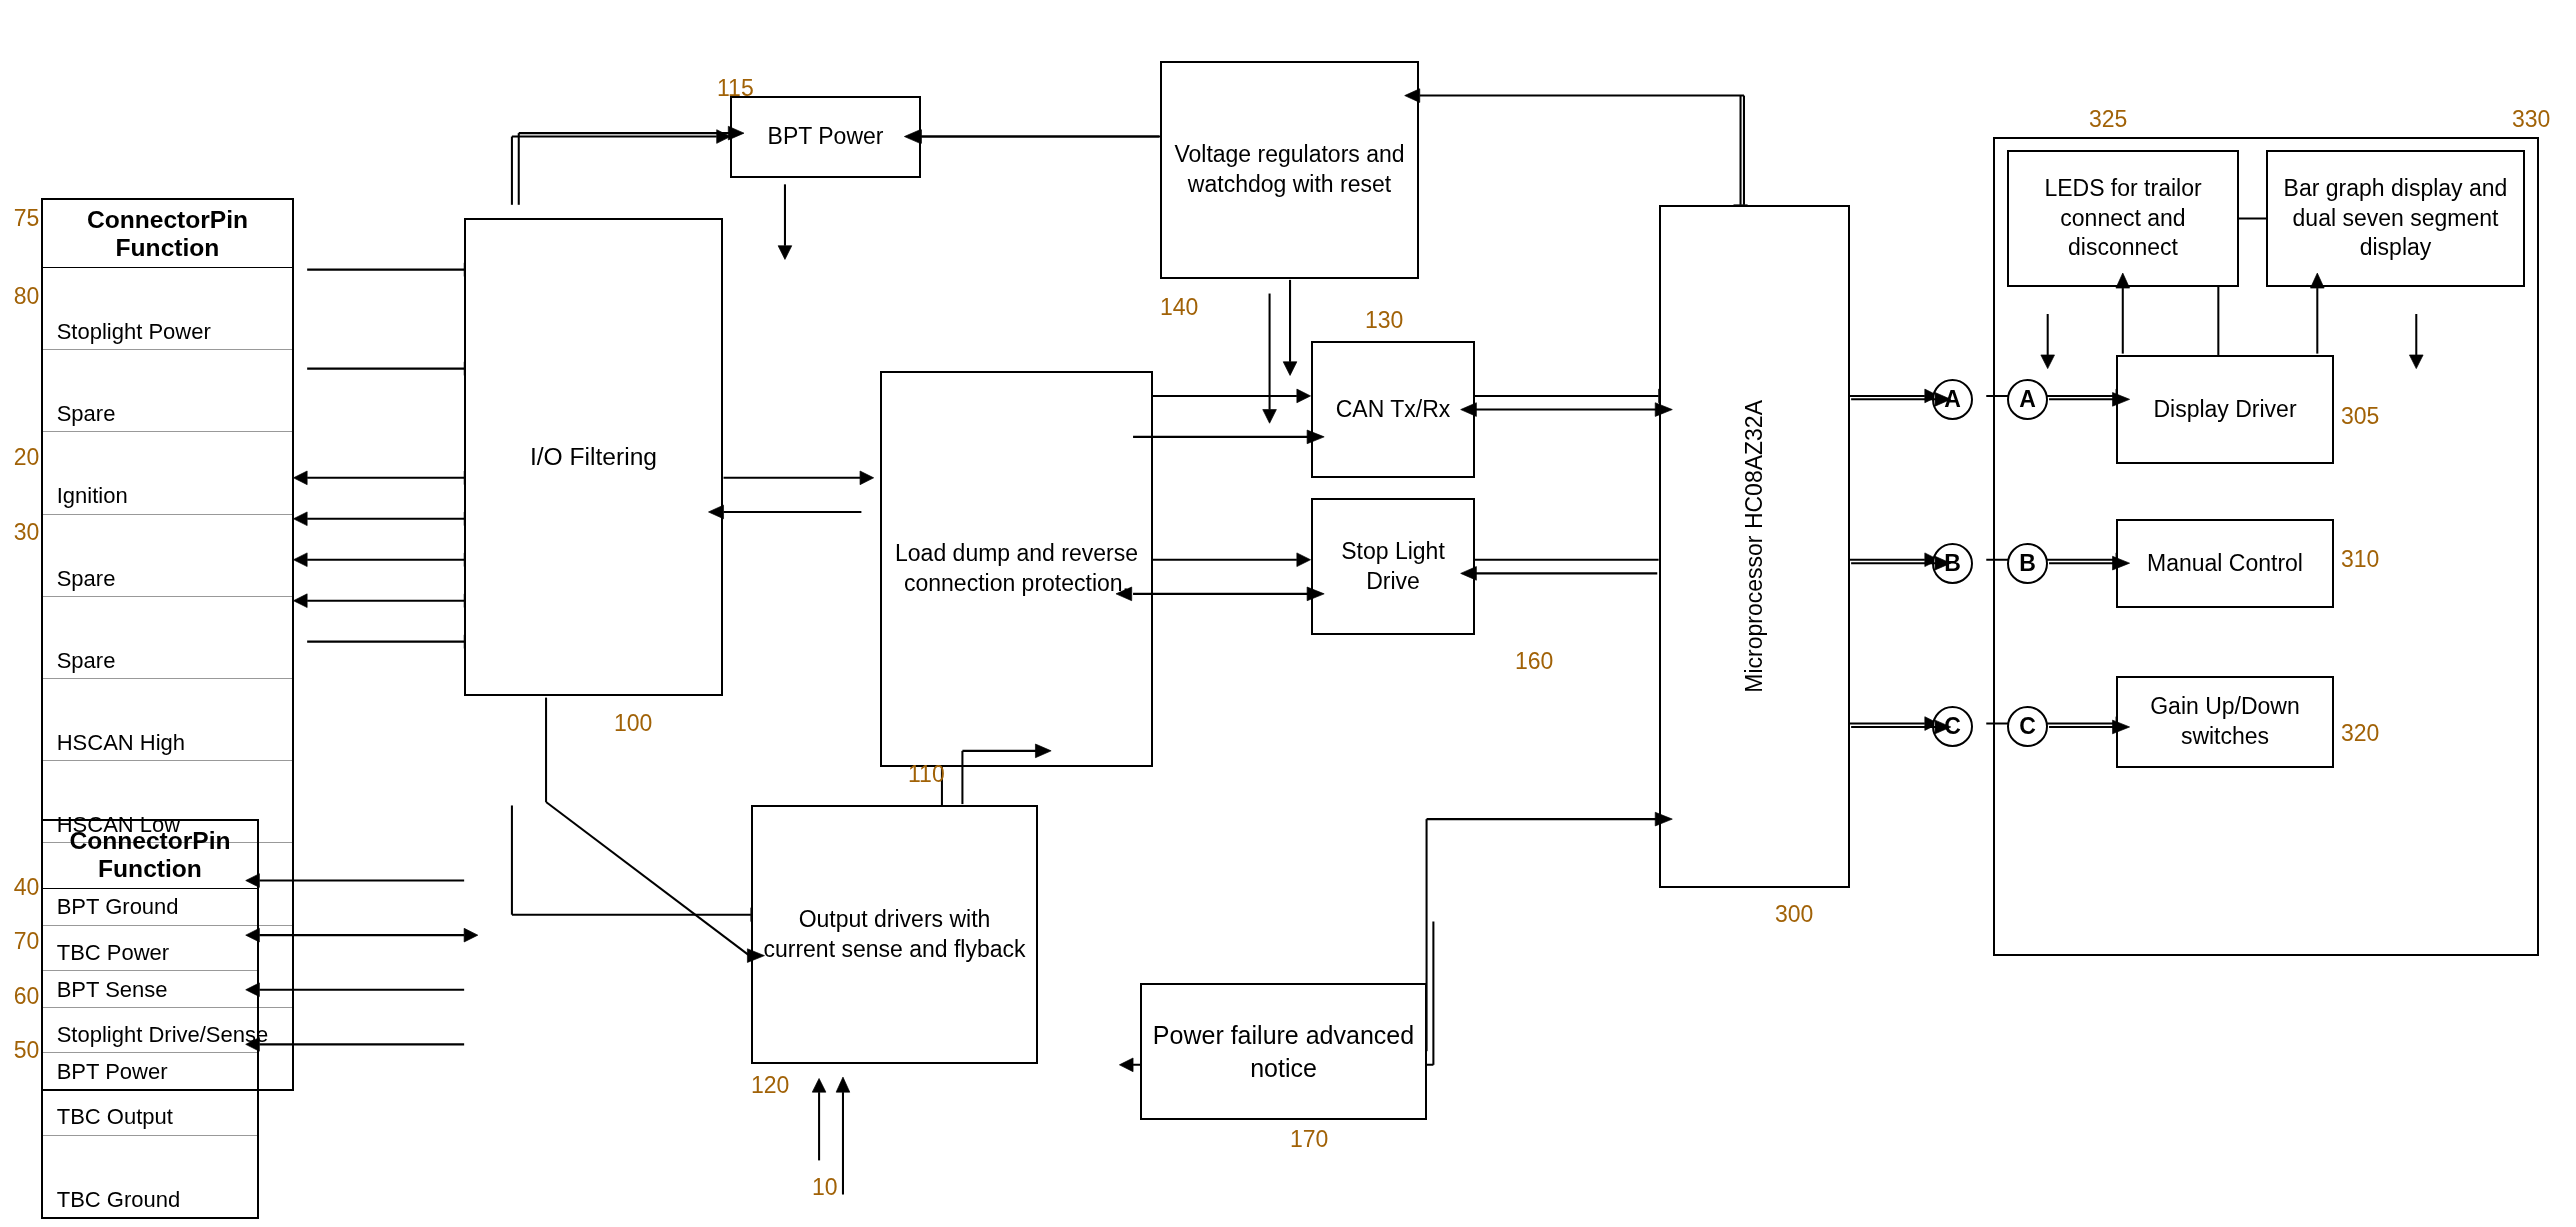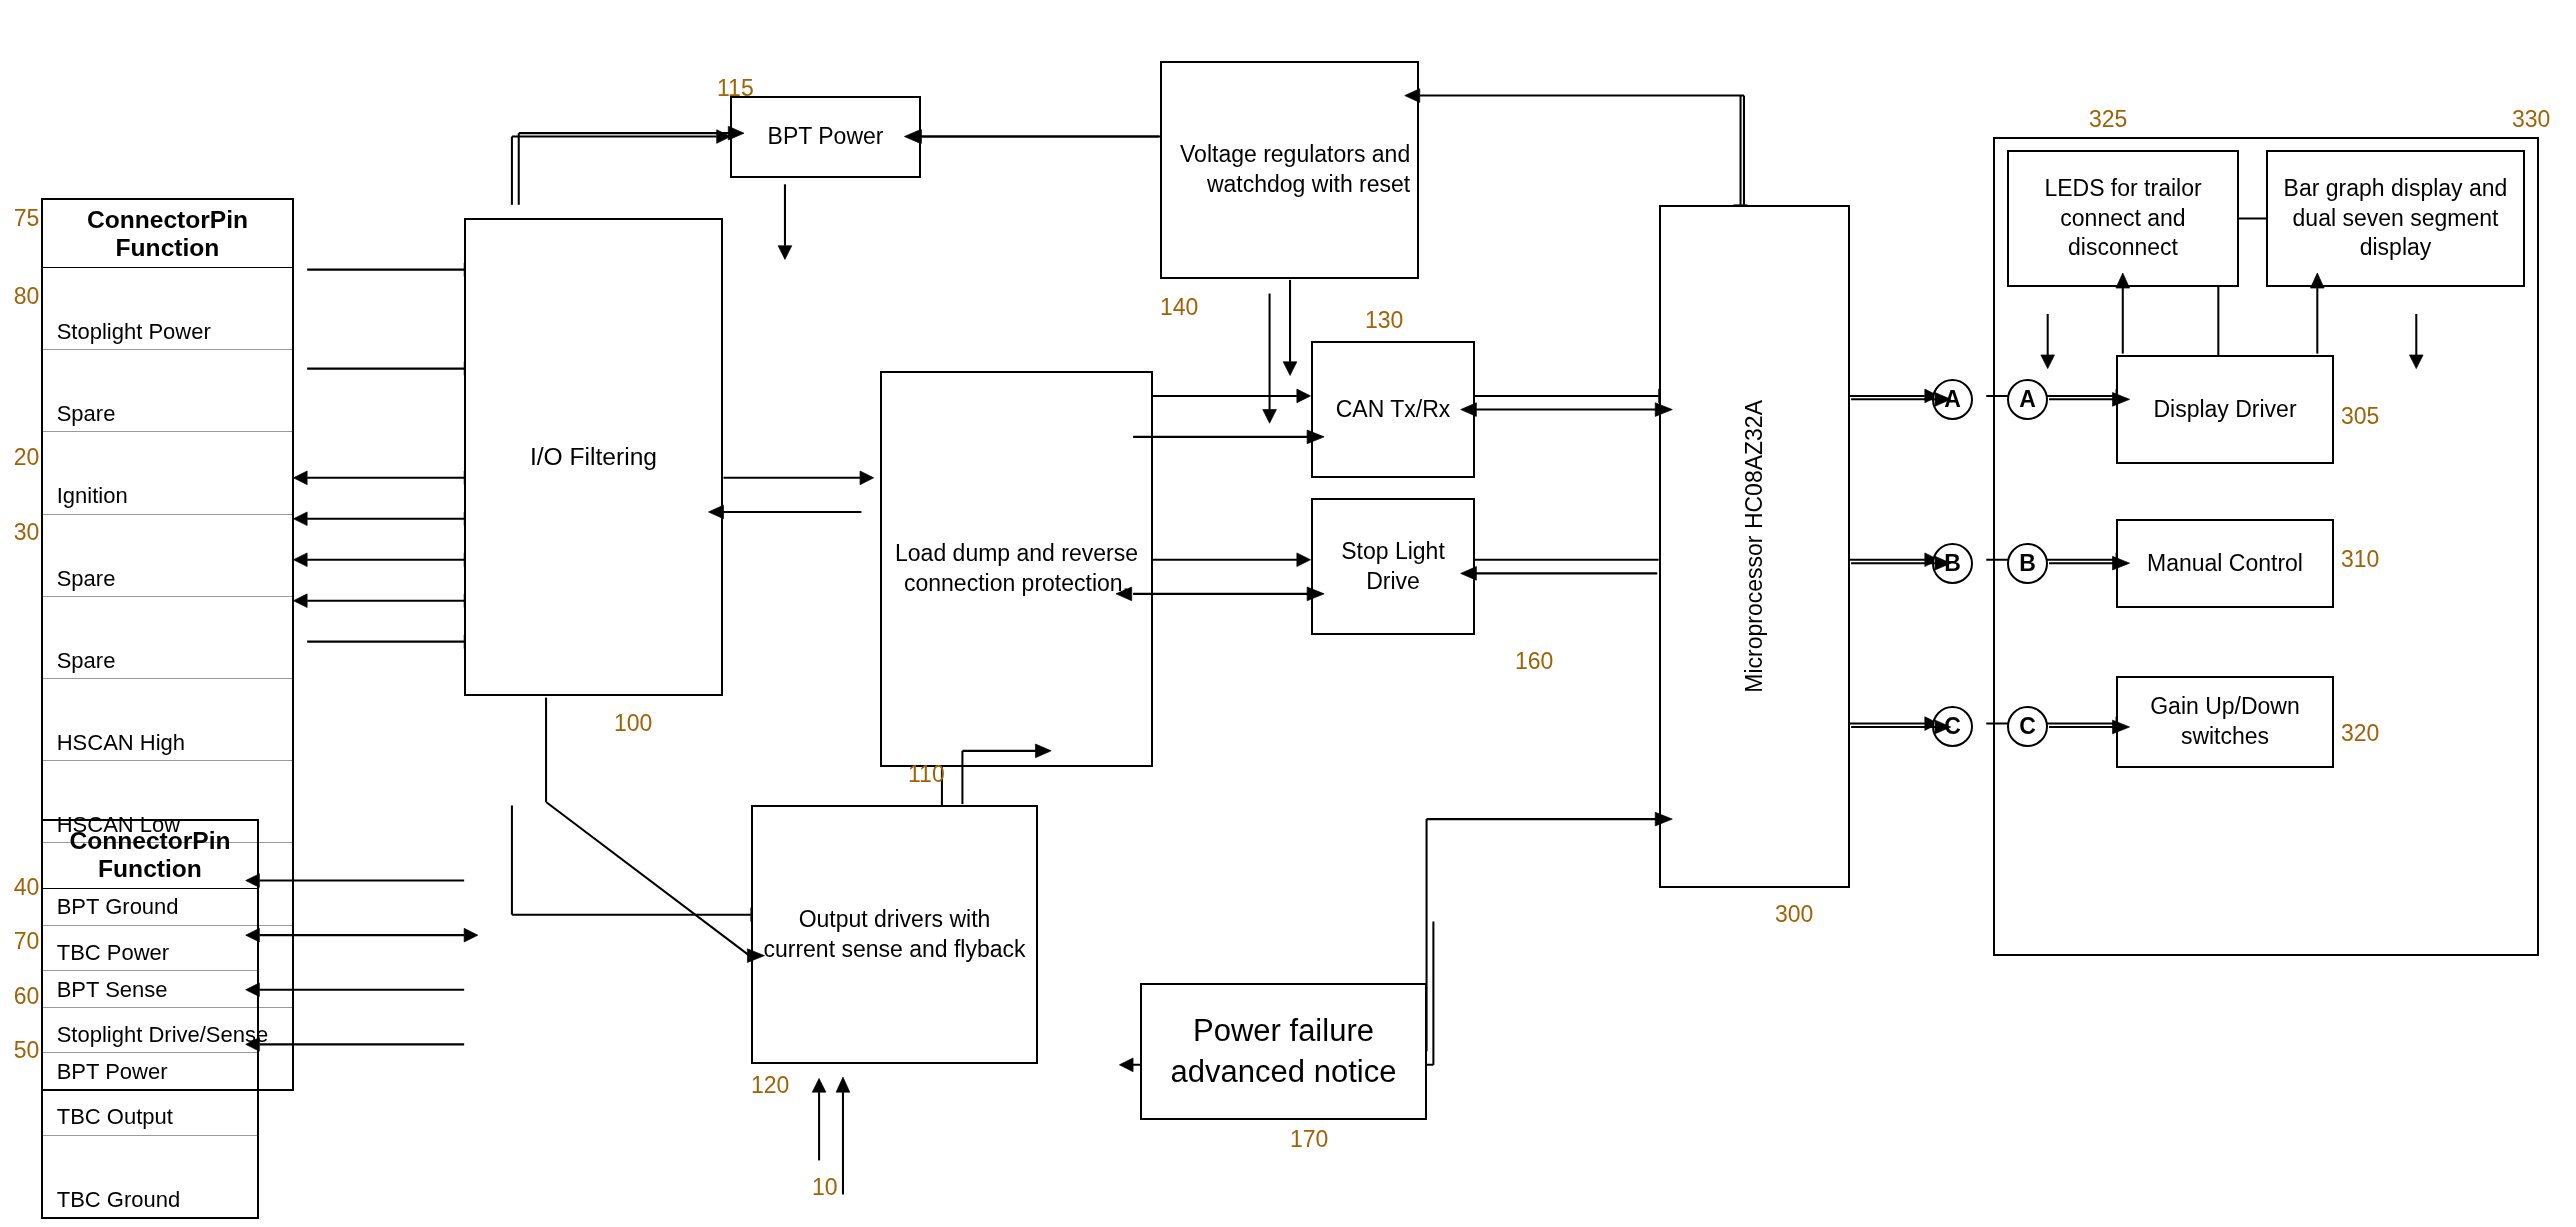--- a/index.html
+++ b/index.html
@@ -217,21 +217,21 @@
 
     <line x1="3540" y1="460" x2="3540" y2="520"></line>
     <polygon points="3530,520 3540,540 3550,520"></polygon>
 
   </svg>
 
   <span class="ref-num" style="left:717px; top:75px;">115</span>
 
   <div class="box" style="left:730px; top:96px; width:191px; height:82px; font-size:23px;">BPT Power</div>
 
-  <div class="box" style="left:1160px; top:61px; width:259px; height:218px; font-size:23px;text-align:right;">Voltage
+  <div class="box" style="left:1160px; top:61px; width:259px; height:218px; font-size:23px;">Voltage
 regulators and
 watchdog with
 reset</div>
 
   <span class="ref-num" style="left:1160px; top:294px;">140</span>
 
   <div class="connector-table" style="left:41px; top:198px; width:253px;">
     <div class="header"><b>ConnectorPin<br>Function</b></div>
     <div class="row">Stoplight Power</div>
     <div class="row">Spare</div>
@@ -277,21 +277,21 @@
 Tx/Rx</div>
 
   <span class="ref-num" style="left:1365px; top:307px;">130</span>
 
   <div class="box" style="left:1311px; top:498px; width:164px; height:137px; font-size:23px;">Stop
 Light
 Drive</div>
 
   <span class="ref-num" style="left:1515px; top:648px;">160</span>
 
-  <div class="box" style="left:1140px; top:983px; width:287px; height:137px; font-size:31px;">Power failure
+  <div class="box" style="left:1140px; top:983px; width:287px; height:137px; font-size:25px;">Power failure
 advanced
 notice</div>
 
   <span class="ref-num" style="left:1290px; top:1126px;">170</span>
 
   <div class="box" style="left:1659px; top:205px; width:191px; height:683px; font-size:23px; display:flex; align-items:center; justify-content:center;">
     <span class="vertical-text">Microprocessor
 HC08AZ32A</span>
   </div>
 

